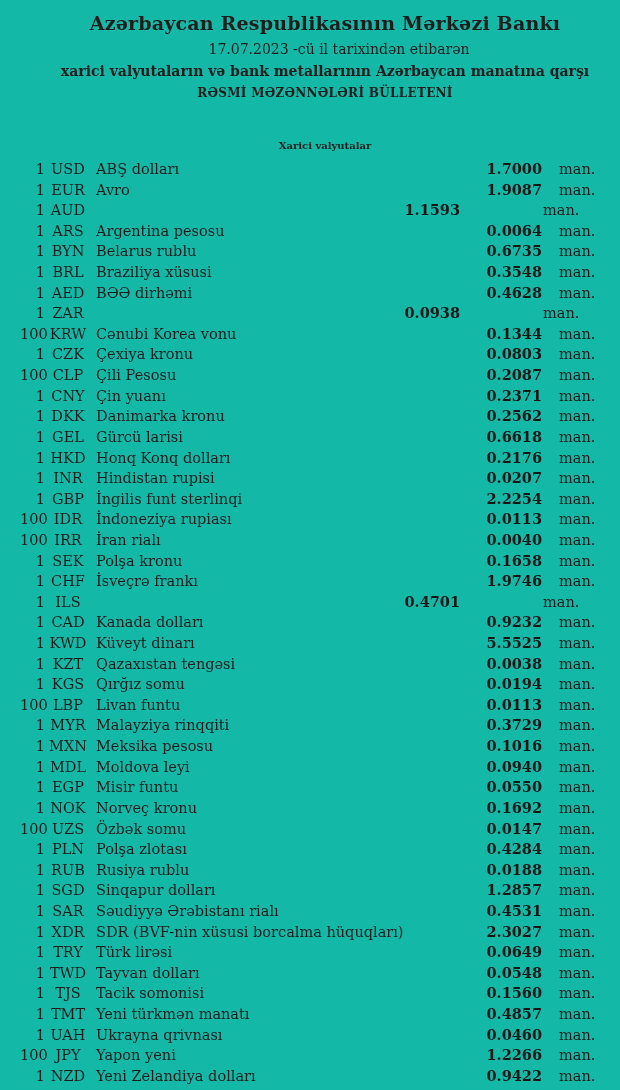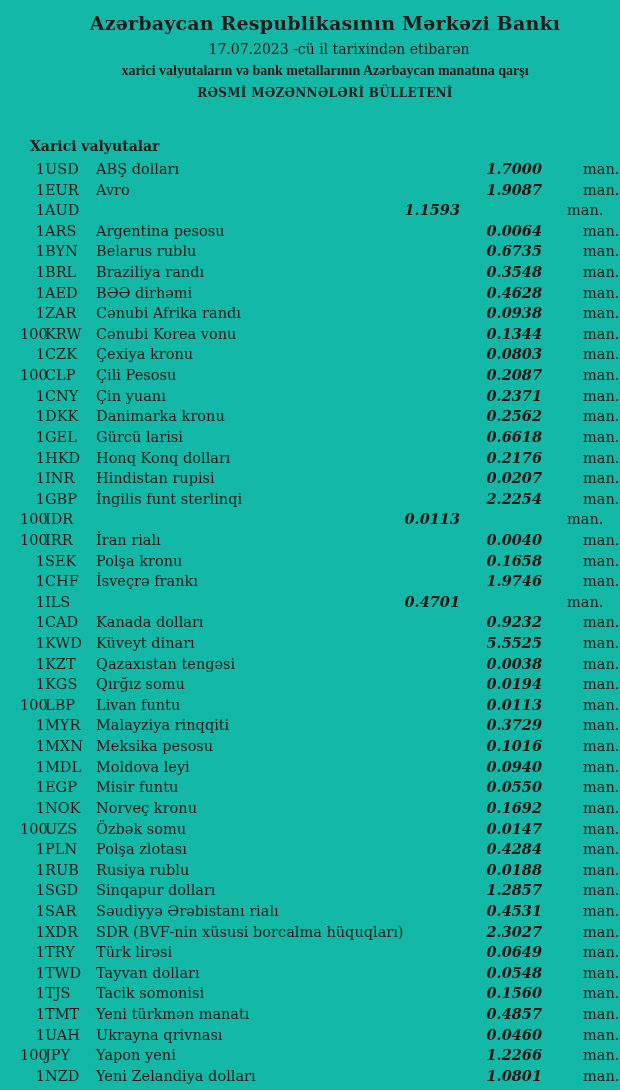--- a/index.html
+++ b/index.html
@@ -30,58 +30,57 @@
   .date-line {
     font-size: 14px;
     font-weight: 400;
     line-height: 22px;
     margin-left: 28px; 
   }
   .subtitle {
     font-size: 14px;
     font-weight: 700;
     line-height: 22px;
-    font-family: Liberation Serif, serif;
   }
   .bulletin-title {
     font-size: 12px;
     font-weight: 700;
     line-height: 22px;
     letter-spacing: 0.3px;
   }
   .section-title {
-    font-size: 14px;
+    font-size: 10px;
     font-weight: 700;
+    text-align: center;
     padding-left: 30px;
     margin-top: 33px;
     line-height: 18px;
   }
   .table {
     margin-top: 4px;
     padding: 0 20px;
   }
   .row {
     display: grid;
     grid-template-columns: 25px 46px 1fr 82px 16px 42px;
     height: 20.62px;
     line-height: 20.62px;
     font-size: 14.5px;
     align-items: baseline;
     white-space: nowrap;
   }
   .qty  { text-align: right; }
-  .code { text-align: left; }
+  .code { text-align: center; }
   .name { padding-left: 5px; overflow: hidden; }
   .rate {
     text-align: right;
     font-weight: 700;
-    font-style: italic;
     color: #161616;
   }
-  .unit { text-align: left; padding-left: 1px; margin-left: 24px; }
+  .unit { text-align: left; padding-left: 1px; }
 </style>
 </head>
 <body>
 
 <div class="page">
 
   <div class="header">
     <div class="bank-name">Azərbaycan Respublikasının Mərkəzi Bankı</div>
     <div class="date-line">17.07.2023 -cü il tarixindən etibarən</div>
     <div class="subtitle">xarici valyutaların və bank metallarının Azərbaycan manatına qarşı</div>
@@ -131,39 +130,38 @@
     <span class="code">BYN</span>
     <span class="name">Belarus rublu</span>
     <span class="rate">0.6735</span>
     <span></span>
     <span class="unit">man.</span>
   </div>
 
   <div class="row">
     <span class="qty">1</span>
     <span class="code">BRL</span>
-    <span class="name">Braziliya randı</span>
+    <span class="name">Braziliya xüsusi</span>
     <span class="rate">0.3548</span>
     <span></span>
     <span class="unit">man.</span>
   </div>
 
   <div class="row">
     <span class="qty">1</span>
     <span class="code">AED</span>
     <span class="name">BƏƏ dirhəmi</span>
     <span class="rate">0.4628</span>
     <span></span>
     <span class="unit">man.</span>
   </div>
 
   <div class="row">
     <span class="qty">1</span>
     <span class="code">ZAR</span>
-    <span class="name">Cənubi Afrika randı</span>
     <span class="rate">0.0938</span>
     <span></span>
     <span class="unit">man.</span>
   </div>
 
   <div class="row">
     <span class="qty">100</span>
     <span class="code">KRW</span>
     <span class="name">Cənubi Korea vonu</span>
     <span class="rate">0.1344</span>
@@ -239,20 +237,21 @@
     <span class="code">GBP</span>
     <span class="name">İngilis funt sterlinqi</span>
     <span class="rate">2.2254</span>
     <span></span>
     <span class="unit">man.</span>
   </div>
 
   <div class="row">
     <span class="qty">100</span>
     <span class="code">IDR</span>
+    <span class="name">İndoneziya rupiası</span>
     <span class="rate">0.0113</span>
     <span></span>
     <span class="unit">man.</span>
   </div>
 
   <div class="row">
     <span class="qty">100</span>
     <span class="code">IRR</span>
     <span class="name">İran rialı</span>
     <span class="rate">0.0040</span>
@@ -481,19 +480,19 @@
     <span class="name">Yapon yeni</span>
     <span class="rate">1.2266</span>
     <span></span>
     <span class="unit">man.</span>
   </div>
 
   <div class="row">
     <span class="qty">1</span>
     <span class="code">NZD</span>
     <span class="name">Yeni Zelandiya dolları</span>
-    <span class="rate">1.0801</span>
+    <span class="rate">0.9422</span>
     <span></span>
     <span class="unit">man.</span>
   </div>
 </div>
 
 </div>
 
 </body></html>

